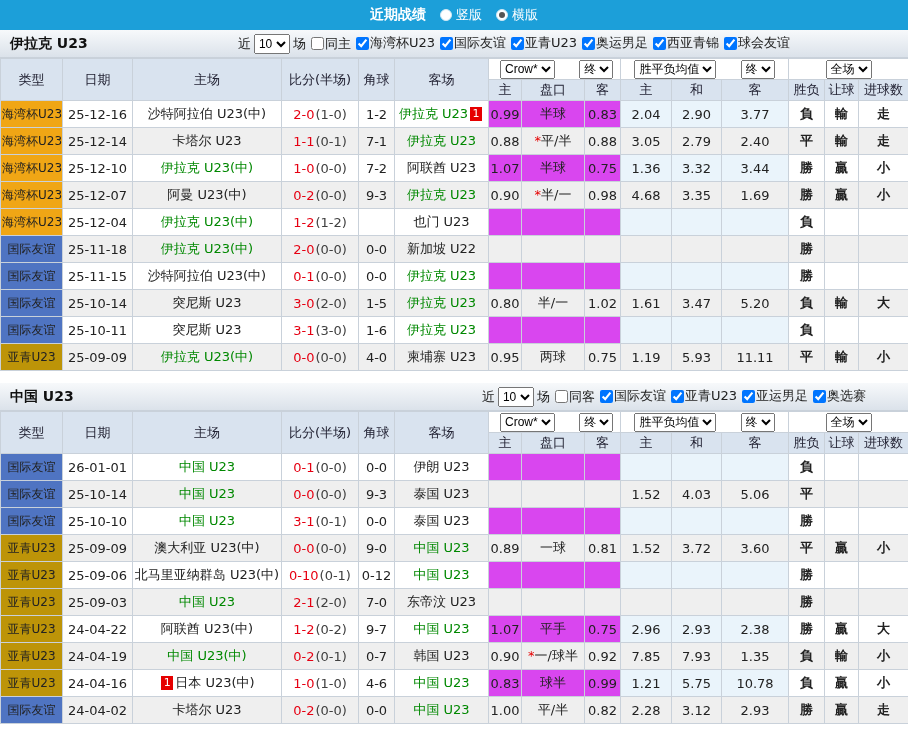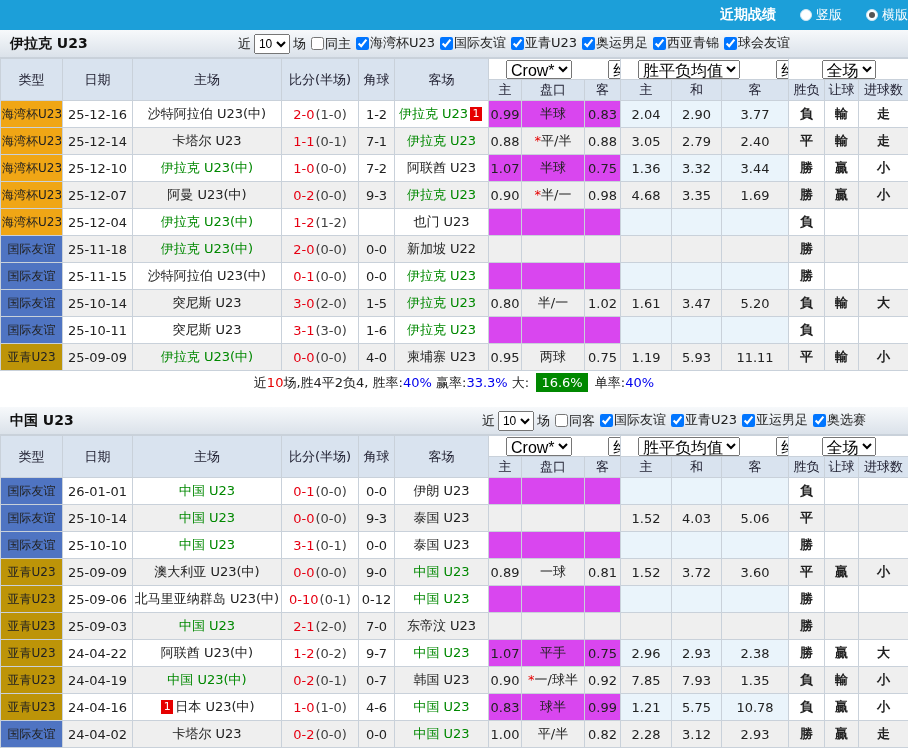--- a/index.html
+++ b/index.html
@@ -1,41 +1,41 @@
 <!DOCTYPE html>
 <html><head>
 <meta charset="utf-8">
 <style>
   *{box-sizing:border-box}
   html,body{margin:0;padding:0}
   body{width:908px;background:#fff;font-family:"DejaVu Sans","Liberation Sans",sans-serif;font-size:13px;color:#222}
 
   
-  .topbar{height:30px;background:#1c9fd9;display:flex;align-items:center;justify-content:flex-end;gap:24px}
+  .topbar{height:30px;background:#1c9fd9;display:flex;align-items:center;justify-content:center;gap:14px}
   .topbar-title{color:#fff;font-weight:bold;font-size:14px}
   .radio{display:flex;align-items:center;gap:4px;color:#fff;font-size:13px;cursor:pointer}
   .rb{width:12px;height:12px;border-radius:50%;background:#fff;display:inline-block;position:relative;border:1px solid #cfe8f5}
   .rb.checked::after{content:"";position:absolute;left:2px;top:2px;width:6px;height:6px;border-radius:50%;background:#555}
 
   
   .section-bar{height:28px;background:linear-gradient(#f7f9fb,#dbe2ea);display:flex;align-items:center;border-bottom:1px solid #c9d1da}
   .section-title{font-weight:bold;font-size:14px;padding-left:10px;white-space:nowrap;color:#111}
   .filters{display:flex;align-items:center;margin-left:auto;white-space:nowrap;font-size:13px}
   .sec-0 .filters{margin-right:118px}
   .sec-1 .filters{margin-right:42px}
   .filters select{margin:0 3px;font-size:12px;height:20px}
   .comp{display:inline-flex;align-items:center;margin-left:5px;cursor:pointer}
   .comp input{margin:0 1px 0 0;width:13px;height:13px}
 
   
   table.grid{width:908px;border-collapse:collapse;table-layout:fixed}
   .grid td{border:1px solid #c9d1da;text-align:center;height:27px;padding:0 1px;overflow:hidden;white-space:nowrap}
   .grid thead td{background:#d9e3ef;color:#223;height:21px;font-size:13px}
   .grid thead td.dd{background:#fff}
-  .dd select{font-size:16px;height:19px;margin:0 16px;vertical-align:middle}
+  .dd select{font-size:12px;height:19px;margin:0 10px;vertical-align:middle}
   .grid tbody td{background:#fff;color:#222}
   .grid tbody tr.alt td{background:#efefef}
   .grid tbody td.cream{background:#d946ef}
   .grid tbody td.lblue{background:#eaf4fb}
   .badge{color:#fff;font-size:12px;padding:0}
   .team-green{color:#008800}
   .ft{color:#e60012}
   .ht{color:#404040;margin-left:1px}
   .redcard{display:inline-block;background:#e60000;color:#fff;font-size:11px;line-height:14px;min-width:12px;padding:0 1px;margin:0 2px;vertical-align:1px}
   .star{color:#e60000}
@@ -320,21 +320,20 @@
           <td class="lblue">1.19</td>
           <td class="lblue">5.93</td>
           <td class="lblue">11.11</td>
           <td class="res c-blue">平</td>
           <td class="res c-green">輸</td>
           <td class="res c-green">小</td>
         </tr>
       </tbody>
   </table>
 
-  <div id="summary-0" class="summary"><span class="seg-plain">近</span><span class="seg-red">10</span><span class="seg-plain">场,胜4平2负4, 胜率:</span><span class="seg-blue">40%</span><span class="seg-plain"> 赢率:</span><span class="seg-blue">33.3%</span><span class="seg-plain"> 大: </span><span class="seg-highlight">16.6%</span><span class="seg-plain"> 单率:</span><span class="seg-blue">40%</span></div>
 </div>
 
 <div class="section-gap"></div>
 
 <div class="section sec-1">
   <div class="section-bar">
     <div class="section-title">中国 U23</div>
     <div class="filters">
       <span>近</span>
       <select>

